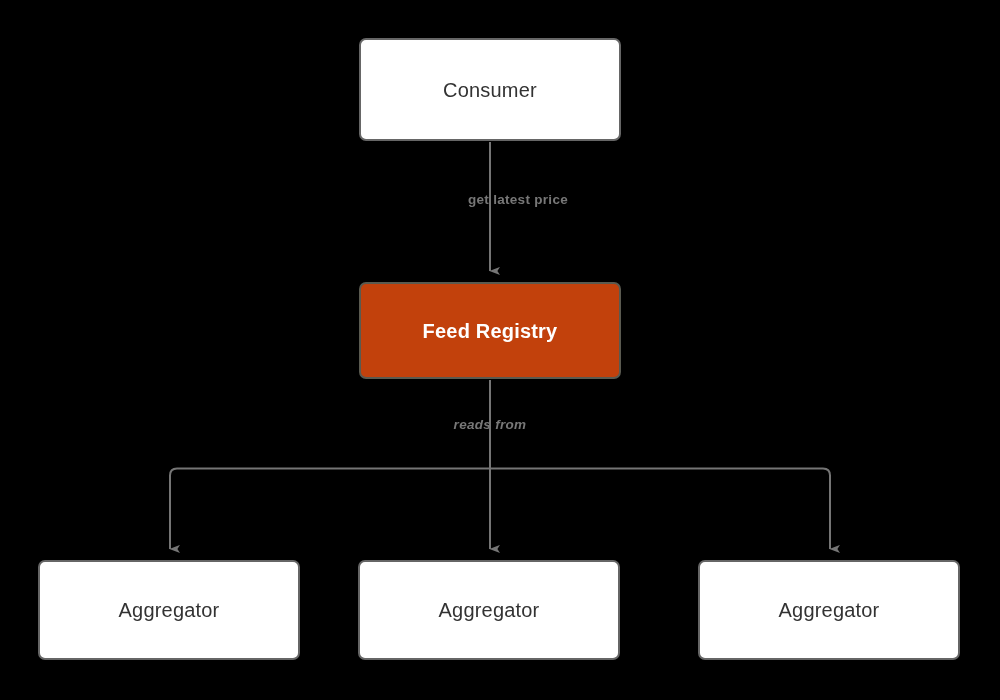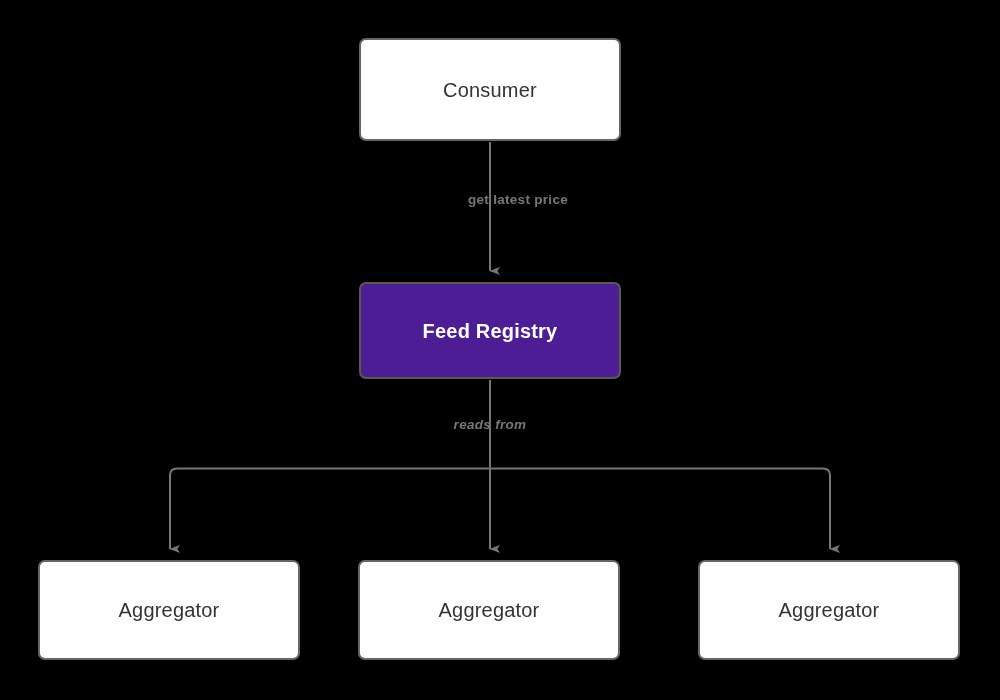--- a/index.html
+++ b/index.html
@@ -34,21 +34,21 @@
     display: flex;
     align-items: center;
     justify-content: center;
     text-align: center;
   }
   .node-plain {
     background: #ffffff;
     border: 2.6px solid #666666;
   }
   .node-accent {
-    background: #4c1d95;
+    background: #c2410c;
     border: 2.6px solid #5a5a50;
   }
   .node-label {
     font-size: 20px;
     line-height: 1.2;
     letter-spacing: 0.2px;
   }
   .node-plain .node-label {
     color: #333333;
     font-weight: 400;

